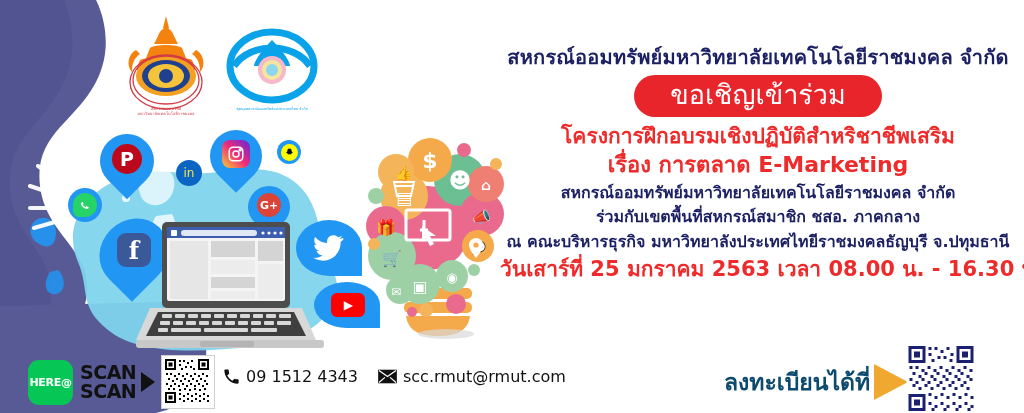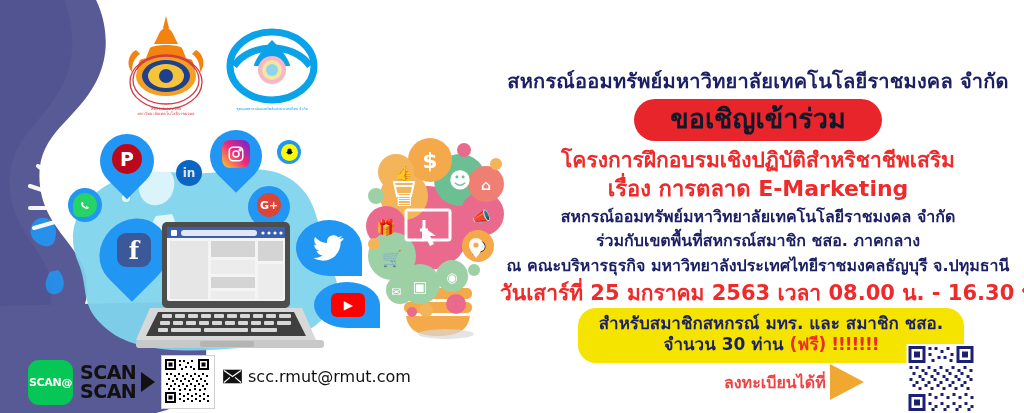--- a/index.html
+++ b/index.html
@@ -43,44 +43,43 @@
     box-shadow:none;
   }
   .pin-badge{
     position:absolute;left:50%;top:46%;transform:translate(-50%,-50%);
     border-radius:50%;display:flex;align-items:center;justify-content:center;
     color:#fff;font-weight:bold;
   }
   .circ-icon{
     position:absolute;border-radius:50%;
     display:flex;align-items:center;justify-content:center;
-    color:#e5e5e5;font-weight:bold;text-align:right;
+    color:#fde047;font-weight:normal;text-align:right;
   }
 
   
   .laptop{position:absolute;left:136px;top:222px;width:228px;height:132px;}
 
   
   .bulb{position:absolute;left:356px;top:134px;width:170px;height:206px;}
 
   
   .right-col{
     position:absolute;left:500px;top:46px;width:516px;
     text-align:center;
     color:#1b1f63;
-    margin-top:24px;
   }
   .line-org{
     font-size:20px;font-weight:bold;color:#1b1f63;
     letter-spacing:.2px;line-height:1.15;white-space:nowrap;
   }
   .pill{
     display:inline-block;margin-top:6px;
-    background:#e8252a;color:#0f172a;
-    font-size:27px;font-weight:bold;
+    background:#e8252a;color:#ffffff;
+    font-size:27px;font-weight:normal;
     padding:4px 36px 7px 36px;border-radius:28px;line-height:1.15;
   }
   .line-project{
     margin-top:7px;font-size:21px;font-weight:bold;color:#ef2a2a;line-height:1.2;white-space:nowrap;
   }
   .line-topic{
     margin-top:3px;font-size:22px;font-weight:bold;color:#ef2a2a;line-height:1.2;white-space:nowrap;
   }
   .line-sub{
     margin-top:3px;font-size:16px;font-weight:bold;color:#1b1f63;line-height:1.35;white-space:nowrap;
@@ -94,21 +93,21 @@
     position:absolute;left:578px;top:308px;width:366px;
     background:#f4e400;border-radius:18px;
     padding:5px 10px 7px 10px;text-align:center;
     color:#1b1f63;font-size:17px;font-weight:bold;line-height:1.25;
   }
   .note-free{color:#ef2a2a;}
   .note-bangs{color:#ef2a2a;letter-spacing:-1px;}
 
   
   .register{position:absolute;left:724px;top:364px;display:flex;align-items:center;gap:2px;}
-  .register-label{font-size:16px;font-weight:bold;color:#ef4444;white-space:nowrap;}
+  .register-label{font-size:23px;font-weight:bold;color:#0c4a6e;white-space:nowrap;}
   .arrow-right{
     width:0;height:0;border-top:18px solid transparent;border-bottom:18px solid transparent;
     border-left:34px solid #f0a830;margin-left:2px;
   }
   .qr-right{position:absolute;left:896px;top:344px;width:90px;height:69px;}
 
   
   .bottom-shape{position:absolute;left:0;top:296px;width:230px;height:117px;}
   .line-block{position:absolute;left:28px;top:355px;display:flex;align-items:center;gap:3px;}
   .line-logo{
@@ -390,26 +389,20 @@
     <div class="line-org">สหกรณ์ออมทรัพย์มหาวิทยาลัยเทคโนโลยีราชมงคล จำกัด</div>
     <div><span class="pill">ขอเชิญเข้าร่วม</span></div>
     <div class="line-project">โครงการฝึกอบรมเชิงปฏิบัติสำหริชาชีพเสริม</div>
     <div class="line-topic">เรื่อง การตลาด E-Marketing</div>
     <div class="line-sub">สหกรณ์ออมทรัพย์มหาวิทยาลัยเทคโนโลยีราชมงคล จำกัด</div>
     <div class="line-sub">ร่วมกับเขตพื้นที่สหกรณ์สมาชิก ชสอ. ภาคกลาง</div>
     <div class="line-sub">ณ คณะบริหารธุรกิจ มหาวิทยาลังประเทศไทยีราชมงคลธัญบุรี จ.ปทุมธานี</div>
     <div class="line-date">วันเสาร์ที่ 25 มกราคม 2563 เวลา 08.00 น. - 16.30 น.</div>
   </div>
 
-  <div class="note-box">
-    <div>สำหรับสมาชิกสหกรณ์ มทร. และ สมาชิก ชสอ.</div>
-    <div>
-      <span>จำนวน 30 ท่าน </span><span class="note-free">(ฟรี)</span><span class="note-bangs"> !!!!!!!</span>
-    </div>
-  </div>
 
   <div class="register">
     <span class="register-label">ลงทะเบียนได้ที่</span>
     <span class="arrow-right"></span>
   </div>
 
   <div class="qr-right">
     <svg width="90" height="69" viewBox="0 0 69 69" xmlns="http://www.w3.org/2000/svg" aria-hidden="true">
       <rect width="69" height="69" fill="#ffffff"></rect>
       <g fill="#1b2070">
@@ -499,21 +492,21 @@
         <rect x="25" y="64" width="3" height="3"></rect>
           <rect x="37" y="64" width="3" height="3"></rect>
           <rect x="49" y="64" width="3" height="3"></rect>
           <rect x="61" y="64" width="3" height="3"></rect>
       </g>
     </svg>
   </div>
 
   <div class="line-block">
     <div class="line-logo">
-      <span class="line-logo-text">SCAN@</span>
+      <span class="line-logo-text">HERE@</span>
     </div>
     <div class="scan-here">
       <span>SCAN</span>
       <span>SCAN</span>
     </div>
     <div class="scan-arrow"></div>
     <div class="qr-left">
       <svg width="50" height="50" viewBox="0 0 50 50" xmlns="http://www.w3.org/2000/svg" aria-hidden="true">
         <rect width="50" height="50" fill="#ffffff"></rect>
         <g fill="#000000">
@@ -595,20 +588,28 @@
           <rect x="37" y="44" width="2" height="2"></rect>
             <rect x="41" y="42" width="2" height="2"></rect>
             <rect x="45" y="44" width="2" height="2"></rect>
         </g>
       </svg>
     </div>
   </div>
 
   <div class="contacts">
 
+    <div class="contact-item">
+      <span class="ci">
+        <svg width="19" height="19" viewBox="0 0 24 24" fill="#111">
+            <path d="M6.6 10.8c1.4 2.8 3.8 5.2 6.6 6.6l2.2-2.2c.3-.3.7-.4 1-.2 1.2.4 2.4.6 3.6.6.6 0 1 .4 1 1V20c0 .6-.4 1-1 1C10.6 21 3 13.4 3 4c0-.6.4-1 1-1h3.5c.6 0 1 .4 1 1 0 1.3.2 2.5.6 3.6.1.4 0 .8-.2 1l-2.3 2.2z"></path>
+          </svg>
+      </span>
+      <span>09 1512 4343</span>
+    </div>
 
     <div class="contact-item">
       <span class="ci">
         <svg width="21" height="17" viewBox="0 0 24 20" fill="#111">
             <path d="M1 2h22v16H1z" fill="#111"></path>
             <path d="M2 3l10 7 10-7" stroke="#fff" stroke-width="1.6" fill="none"></path>
             <path d="M2 17l7-6M22 17l-7-6" stroke="#fff" stroke-width="1.4" fill="none"></path>
           </svg>
       </span>
       <span>scc.rmut@rmut.com</span>

